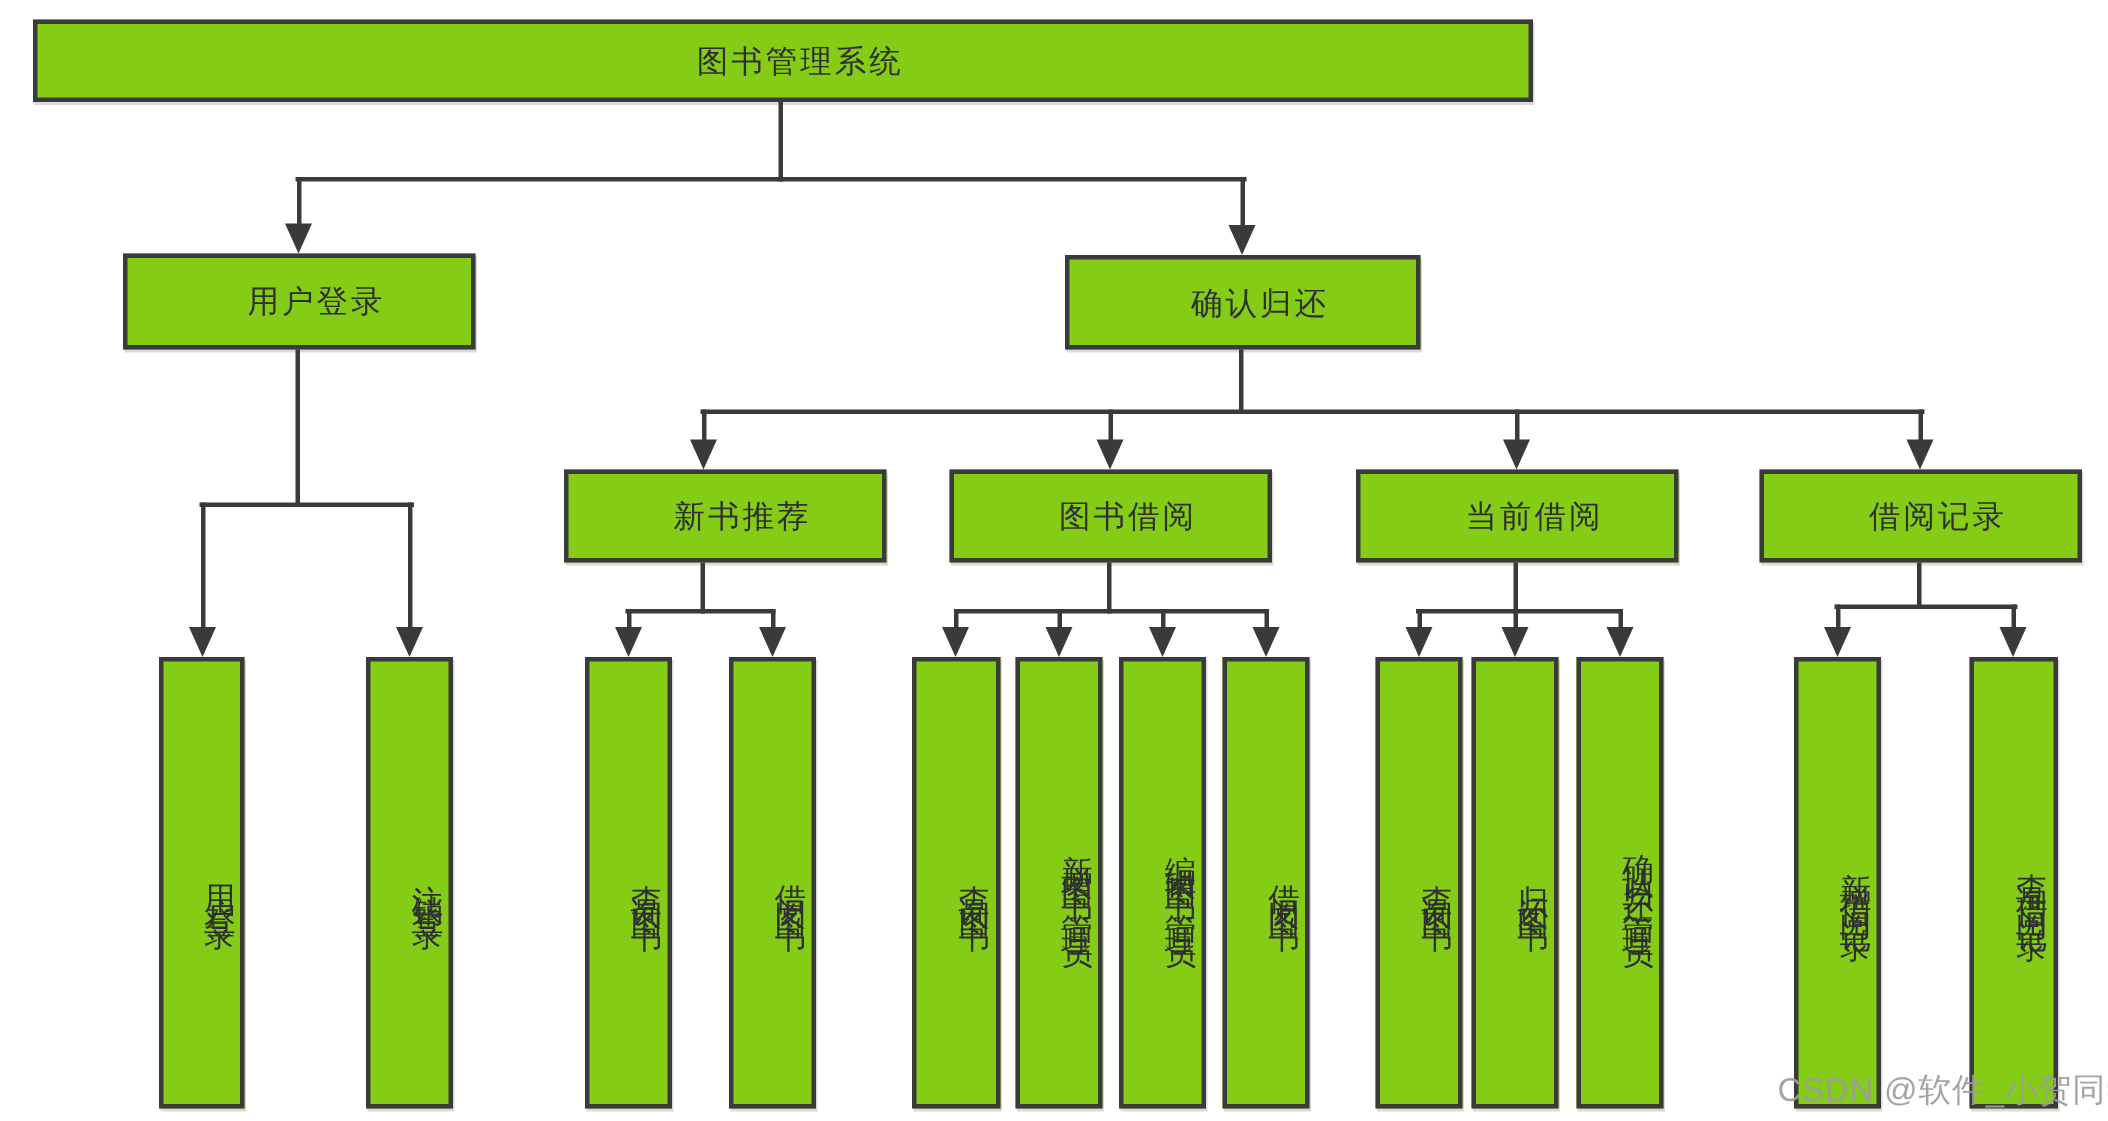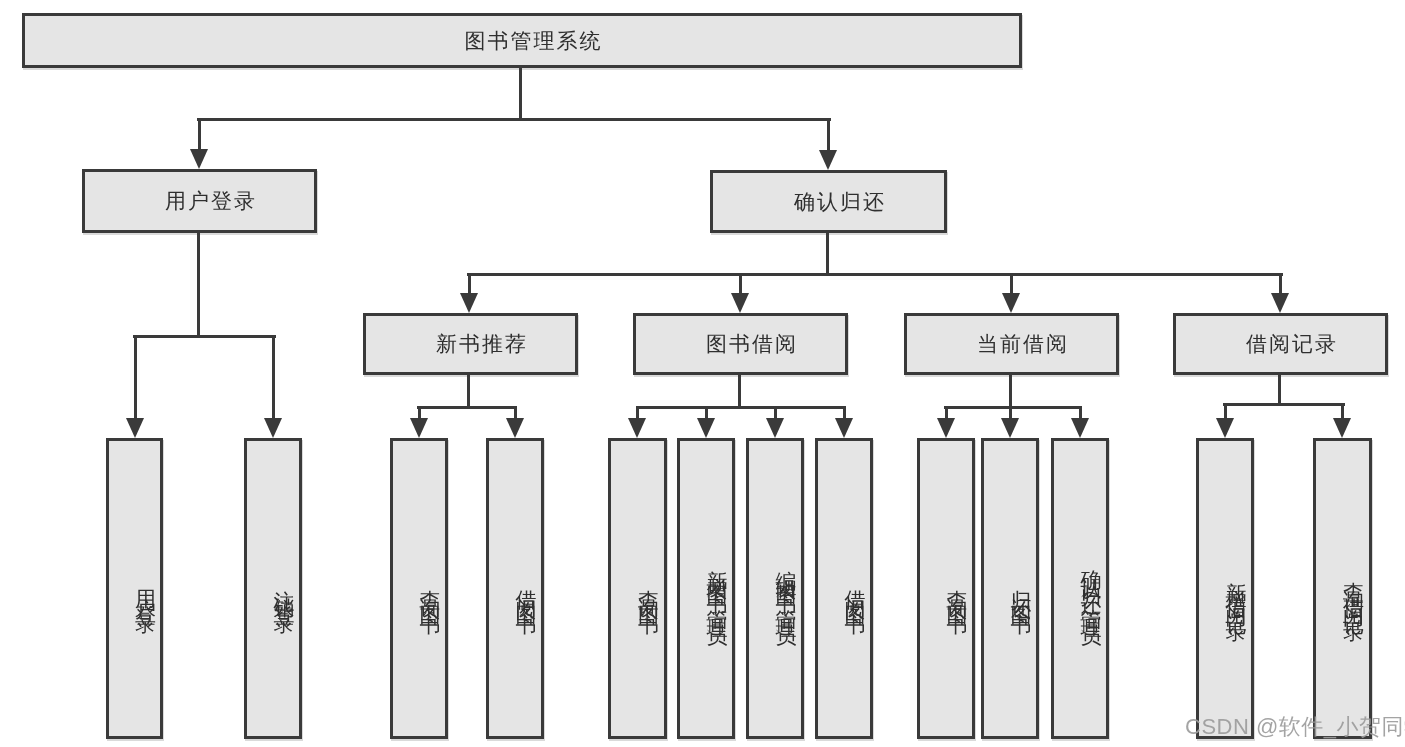--- a/index.html
+++ b/index.html
@@ -12,21 +12,21 @@
     width:1405px;height:747px;
     background:#ffffff;
     font-family:"Liberation Sans", sans-serif;
     color:#2f2f2f;
     overflow:hidden;
   }
   .node{
     position:absolute;
     box-sizing:border-box;
     border:3px solid var(--line);
-    background:#e5e5e5;
+    background:#84cc16;
     display:flex;align-items:center;justify-content:center;
     box-shadow:1px 2px 0 rgba(150,150,150,0.35);
     padding-left:23px;
   }
   .node-h{
     font-size:21px;
     letter-spacing:2px;
   }
   .node-v{
     writing-mode:vertical-rl;
@@ -63,21 +63,21 @@
 </head>
 <body>
 
 <div class="canvas">
 
   <div class="node node-h" style="left:22px;top:13px;width:1000px;height:55px;">图书管理系统</div>
 
   <div class="node node-h" style="left:82px;top:169px;width:235px;height:64px;">用户登录</div>
   <div class="node node-h" style="left:710px;top:170px;width:237px;height:63px;">确认归还</div>
 
-  <div class="node node-h" style="left:363px;top:313px;width:215px;height:62px;">新书推荐</div>
+  <div class="node node-h" style="left:376px;top:313px;width:215px;height:62px;">新书推荐</div>
   <div class="node node-h" style="left:904px;top:313px;width:215px;height:62px;">当前借阅</div>
   <div class="node node-h" style="left:633px;top:313px;width:215px;height:62px;">图书借阅</div>
   <div class="node node-h" style="left:1173px;top:313px;width:215px;height:62px;">借阅记录</div>
 
   <div class="node node-v" style="left:106px;top:438px;width:57px;height:301px;">用户登录</div>
   <div class="node node-v" style="left:244px;top:438px;width:58px;height:301px;">注销登录</div>
 
   <div class="node node-v" style="left:390px;top:438px;width:58px;height:301px;">查询图书</div>
   <div class="node node-v" style="left:486px;top:438px;width:58px;height:301px;">借阅图书</div>
 

